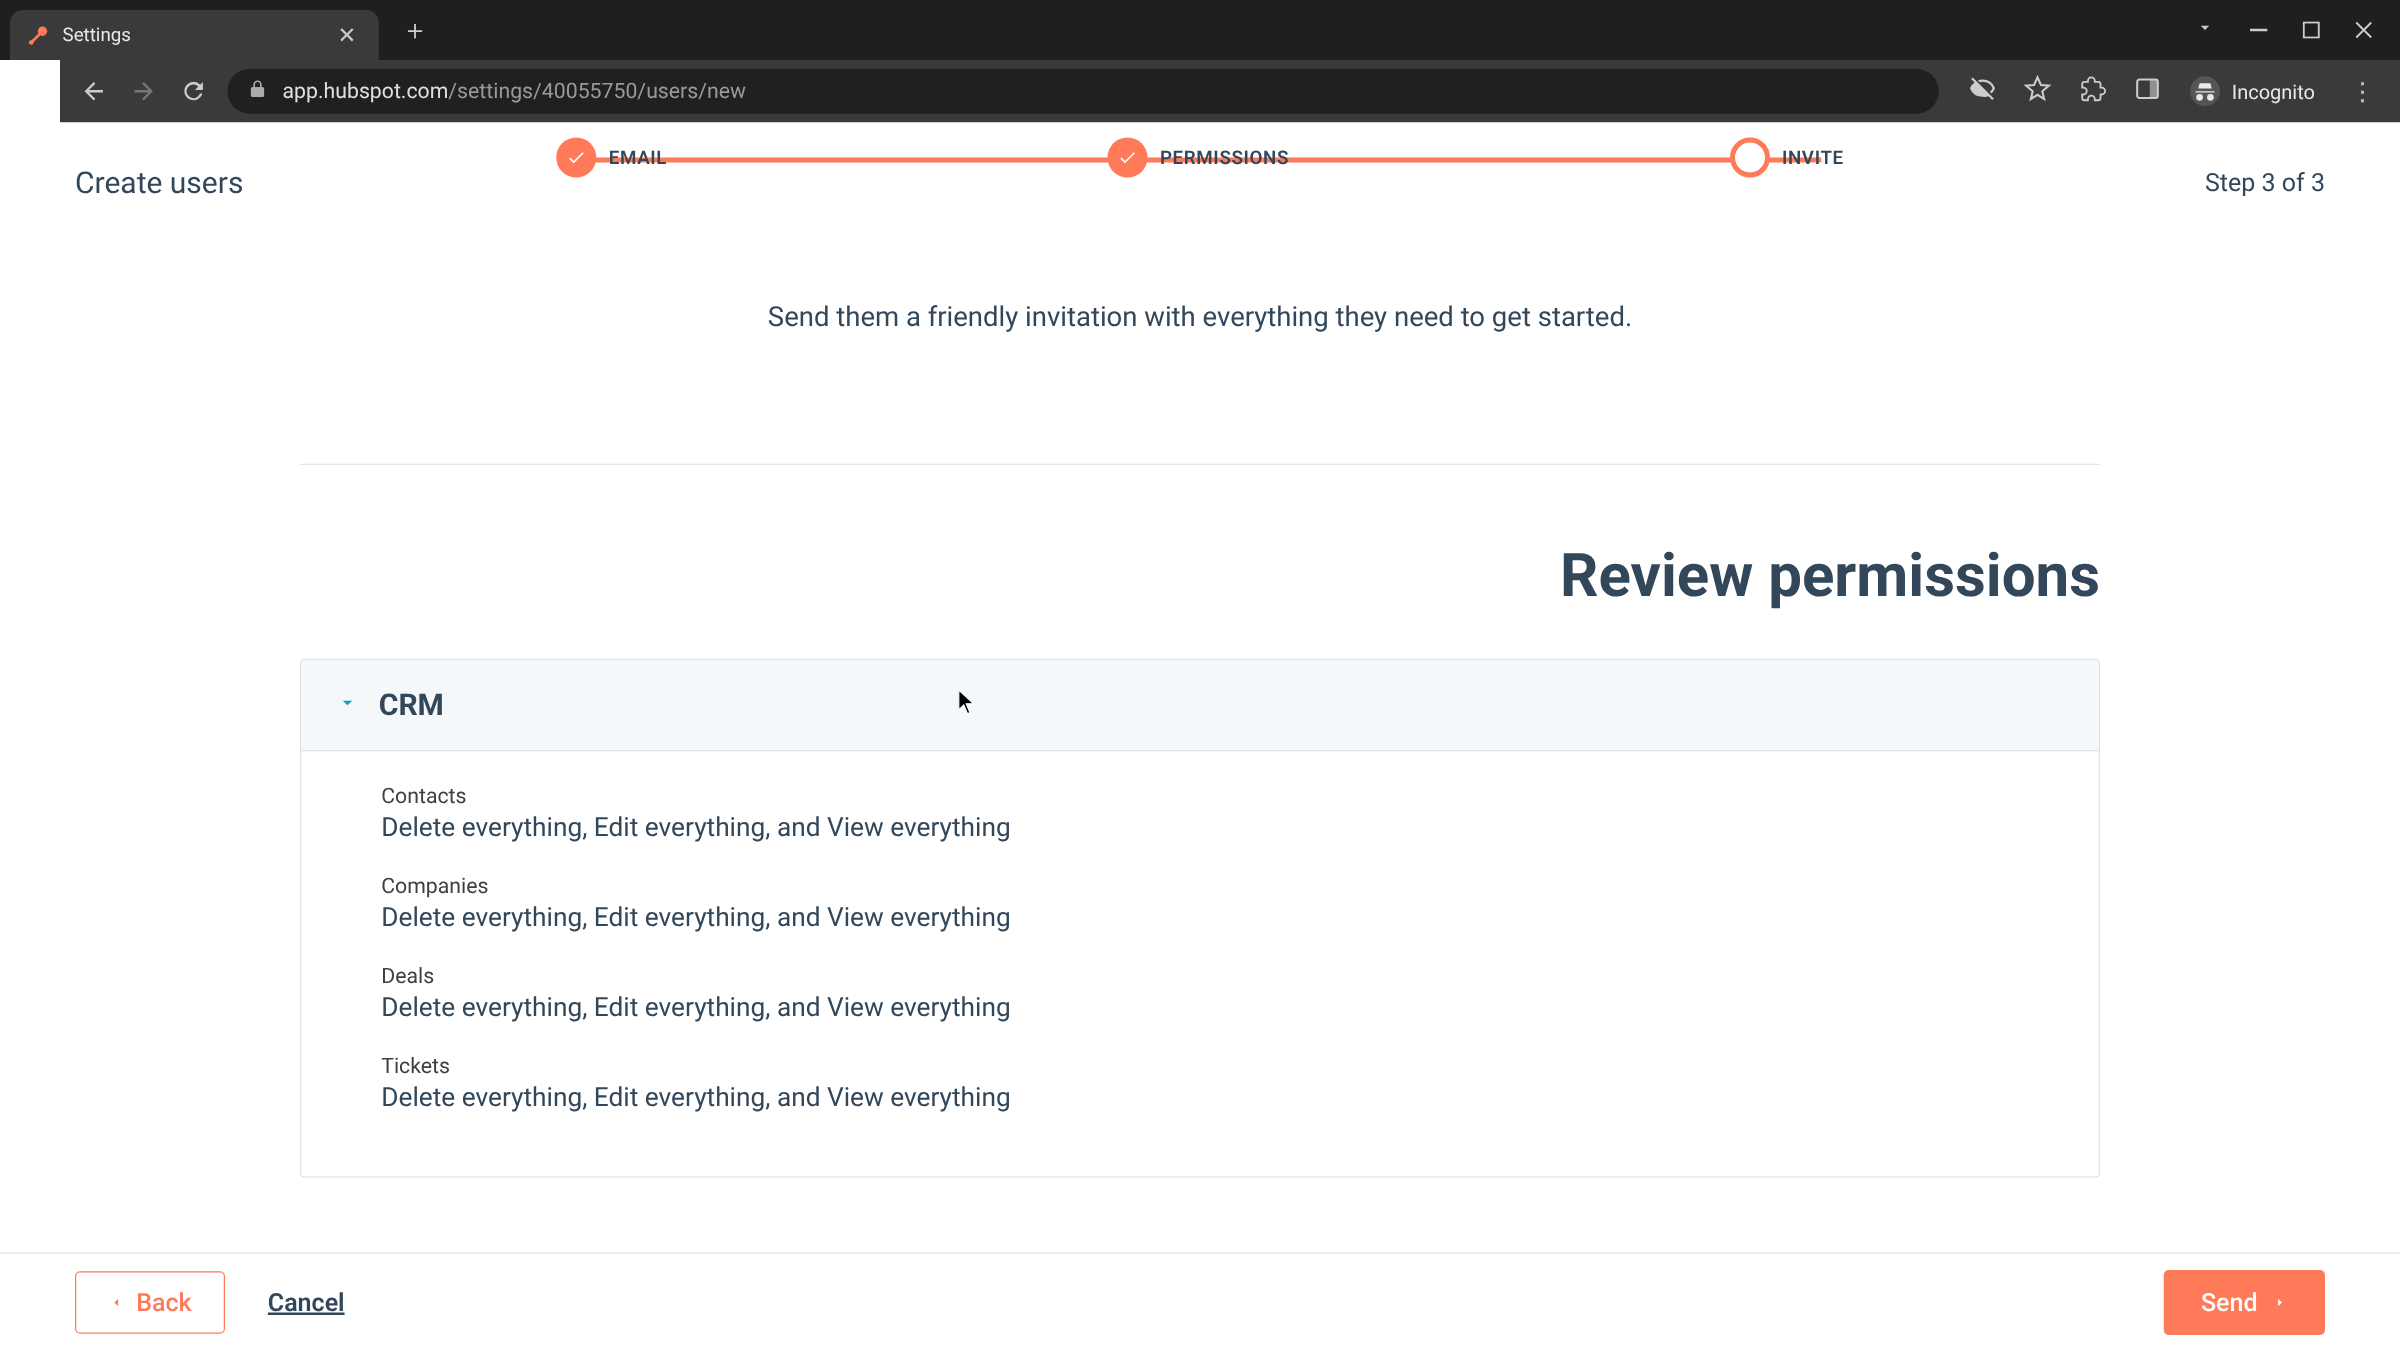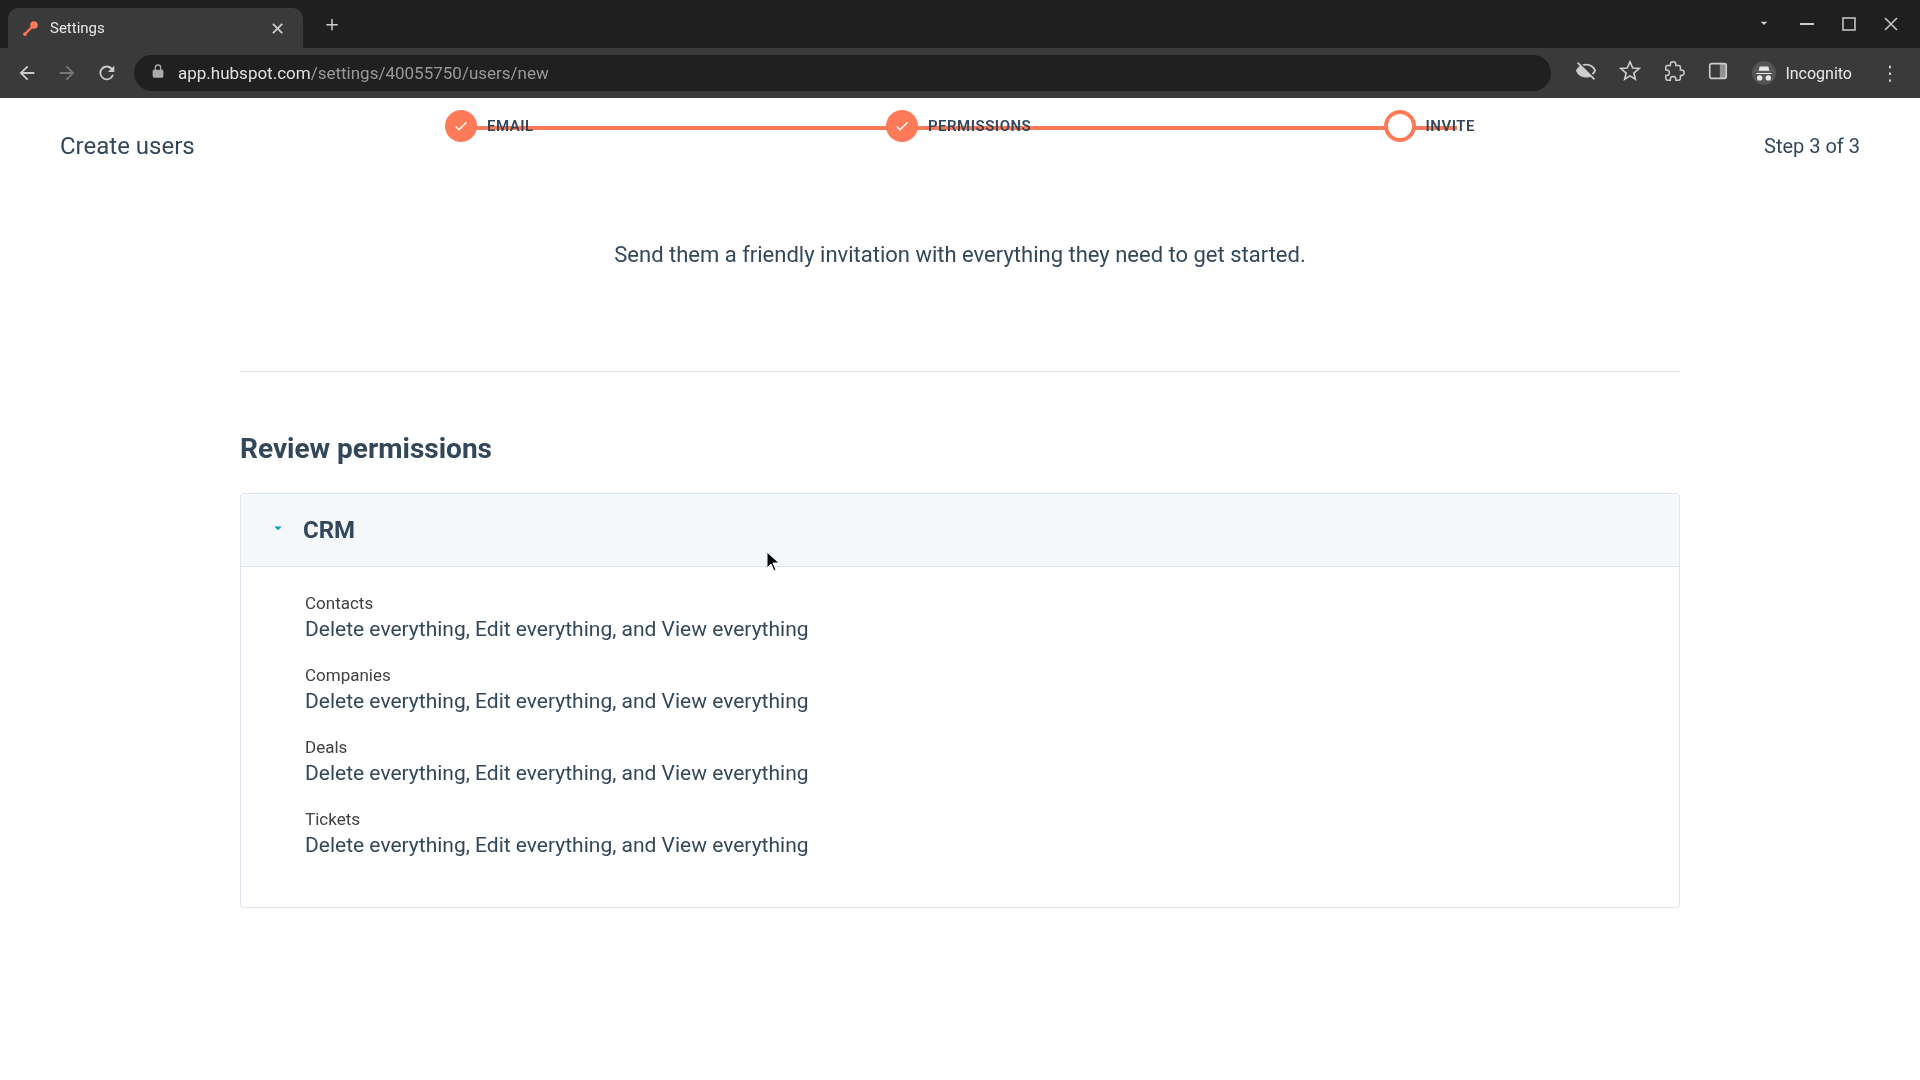--- a/index.html
+++ b/index.html
@@ -9,21 +9,21 @@
   .browser-top { background: #1f1f1f; height: 48px; display: flex; align-items: center; }
   .tab { background: #3a3a3a; height: 40px; margin-top: 8px; margin-left: 8px; border-radius: 10px 10px 0 0; display: flex; align-items: center; padding: 0 14px; gap: 10px; min-width: 295px; }
   .tab-favicon { width: 18px; height: 18px; }
   .tab-title { color: #e8e8e8; font-size: 15px; flex: 1; }
   .tab-close { color: #ccc; font-size: 18px; cursor: pointer; padding: 0 4px; }
   .new-tab { color: #ccc; font-size: 22px; margin-left: 18px; cursor: pointer; }
   .window-controls { margin-left: auto; display: flex; align-items: center; gap: 28px; padding-right: 22px; color: #ccc; }
   .wc-chev { font-size: 18px; }
   .wc-min, .wc-max, .wc-close { font-size: 16px; cursor: pointer; display:inline-flex; }
 
-  .browser-addr { background: #3a3a3a; height: 50px; display: flex; align-items: center; padding: 0 14px; gap: 14px; }
+  .browser-addr { background: #3a3a3a; height: 50px; display: flex; align-items: center; padding: 0 14px; gap: 14px; margin-left: 48px; }
   .nav-icon { width: 26px; height: 26px; display: flex; align-items: center; justify-content: center; cursor: pointer; }
   .nav-icon svg { fill: #ccc; }
   .nav-icon.disabled svg { fill: #777; }
   .addr-bar { flex: 1; background: #202020; border-radius: 24px; height: 36px; display: flex; align-items: center; padding: 0 16px; gap: 12px; }
   .addr-lock svg { fill: #aaa; }
   .addr-url { color: #e0e0e0; font-size: 17px; }
   .addr-url .muted { color: #999; }
   .addr-icons-right { display: flex; align-items: center; gap: 22px; padding-left: 10px; }
   .addr-icons-right svg { fill: #ccc; }
   .incognito-wrap { display: flex; align-items: center; gap: 8px; }
@@ -53,21 +53,21 @@
   .scroll-area { flex: 1; overflow-y: scroll; padding-bottom: 30px; }
   .scroll-area::-webkit-scrollbar { width: 18px; }
   .scroll-area::-webkit-scrollbar-track { background: #f1f1f1; }
   .scroll-area::-webkit-scrollbar-thumb { background: #c1c1c1; border-radius: 0; }
   .scroll-area::-webkit-scrollbar-button { height: 18px; background: #e8e8e8; }
 
   .subtitle { text-align: center; font-size: 22px; color: #33475b; margin-top: 48px; margin-bottom: 104px; }
 
   .content-wrap { width: 1440px; margin: 0 auto; }
   .divider { height: 1px; background: #dfe3eb; margin-bottom: 60px; }
-  .review-title { text-align: left; font-size: 28px; font-weight: 700; color: #33475b; margin-bottom: 28px; }
+  .review-title { text-align: right; font-size: 48px; font-weight: 700; color: #33475b; margin-bottom: 38px; }
 
   .perm-card { border: 1px solid #dfe3eb; border-radius: 3px; background: #fff; }
   .perm-header { display: flex; align-items: center; gap: 16px; padding: 22px 28px; border-bottom: 1px solid #dfe3eb; cursor: pointer; background: #f5f8fa; }
   .perm-chevron svg { fill: #00a4bd; }
   .perm-title { font-size: 24px; font-weight: 700; color: #33475b; }
   .perm-body { padding: 26px 64px; }
   .perm-item { margin-bottom: 24px; }
   .perm-item-label { font-size: 17px; color: #404040; margin-bottom: 4px; }
   .perm-item-value { font-size: 21px; color: #33475b; }
 
@@ -247,17 +247,32 @@
           </div>
           <div class="perm-item">
             <div class="perm-item-label">Tickets</div>
             <div class="perm-item-value">Delete everything, Edit everything, and View everything</div>
           </div>
         </div>
       </div>
     </div>
   </div>
 
+  <div class="footer">
+    <button class="btn-back">
+      <svg width="12" height="18" viewBox="0 0 24 24">
+          <path d="M15 6l-6 6 6 6"></path>
+        </svg>
+      <span>Back</span>
+    </button>
+    <button class="btn-cancel">Cancel</button>
+    <button class="btn-send">
+      <span>Send</span>
+      <svg width="12" height="18" viewBox="0 0 24 24">
+          <path d="M9 6l6 6-6 6"></path>
+        </svg>
+    </button>
+  </div>
 
   <svg class="cursor" viewBox="0 0 14 20">
     <path d="M0 0 L0 16 L4 12 L7 19 L9 18 L6 11 L12 11 Z" fill="#000" stroke="#fff" stroke-width="1"></path>
   </svg>
 </div>
 
 </body></html>

